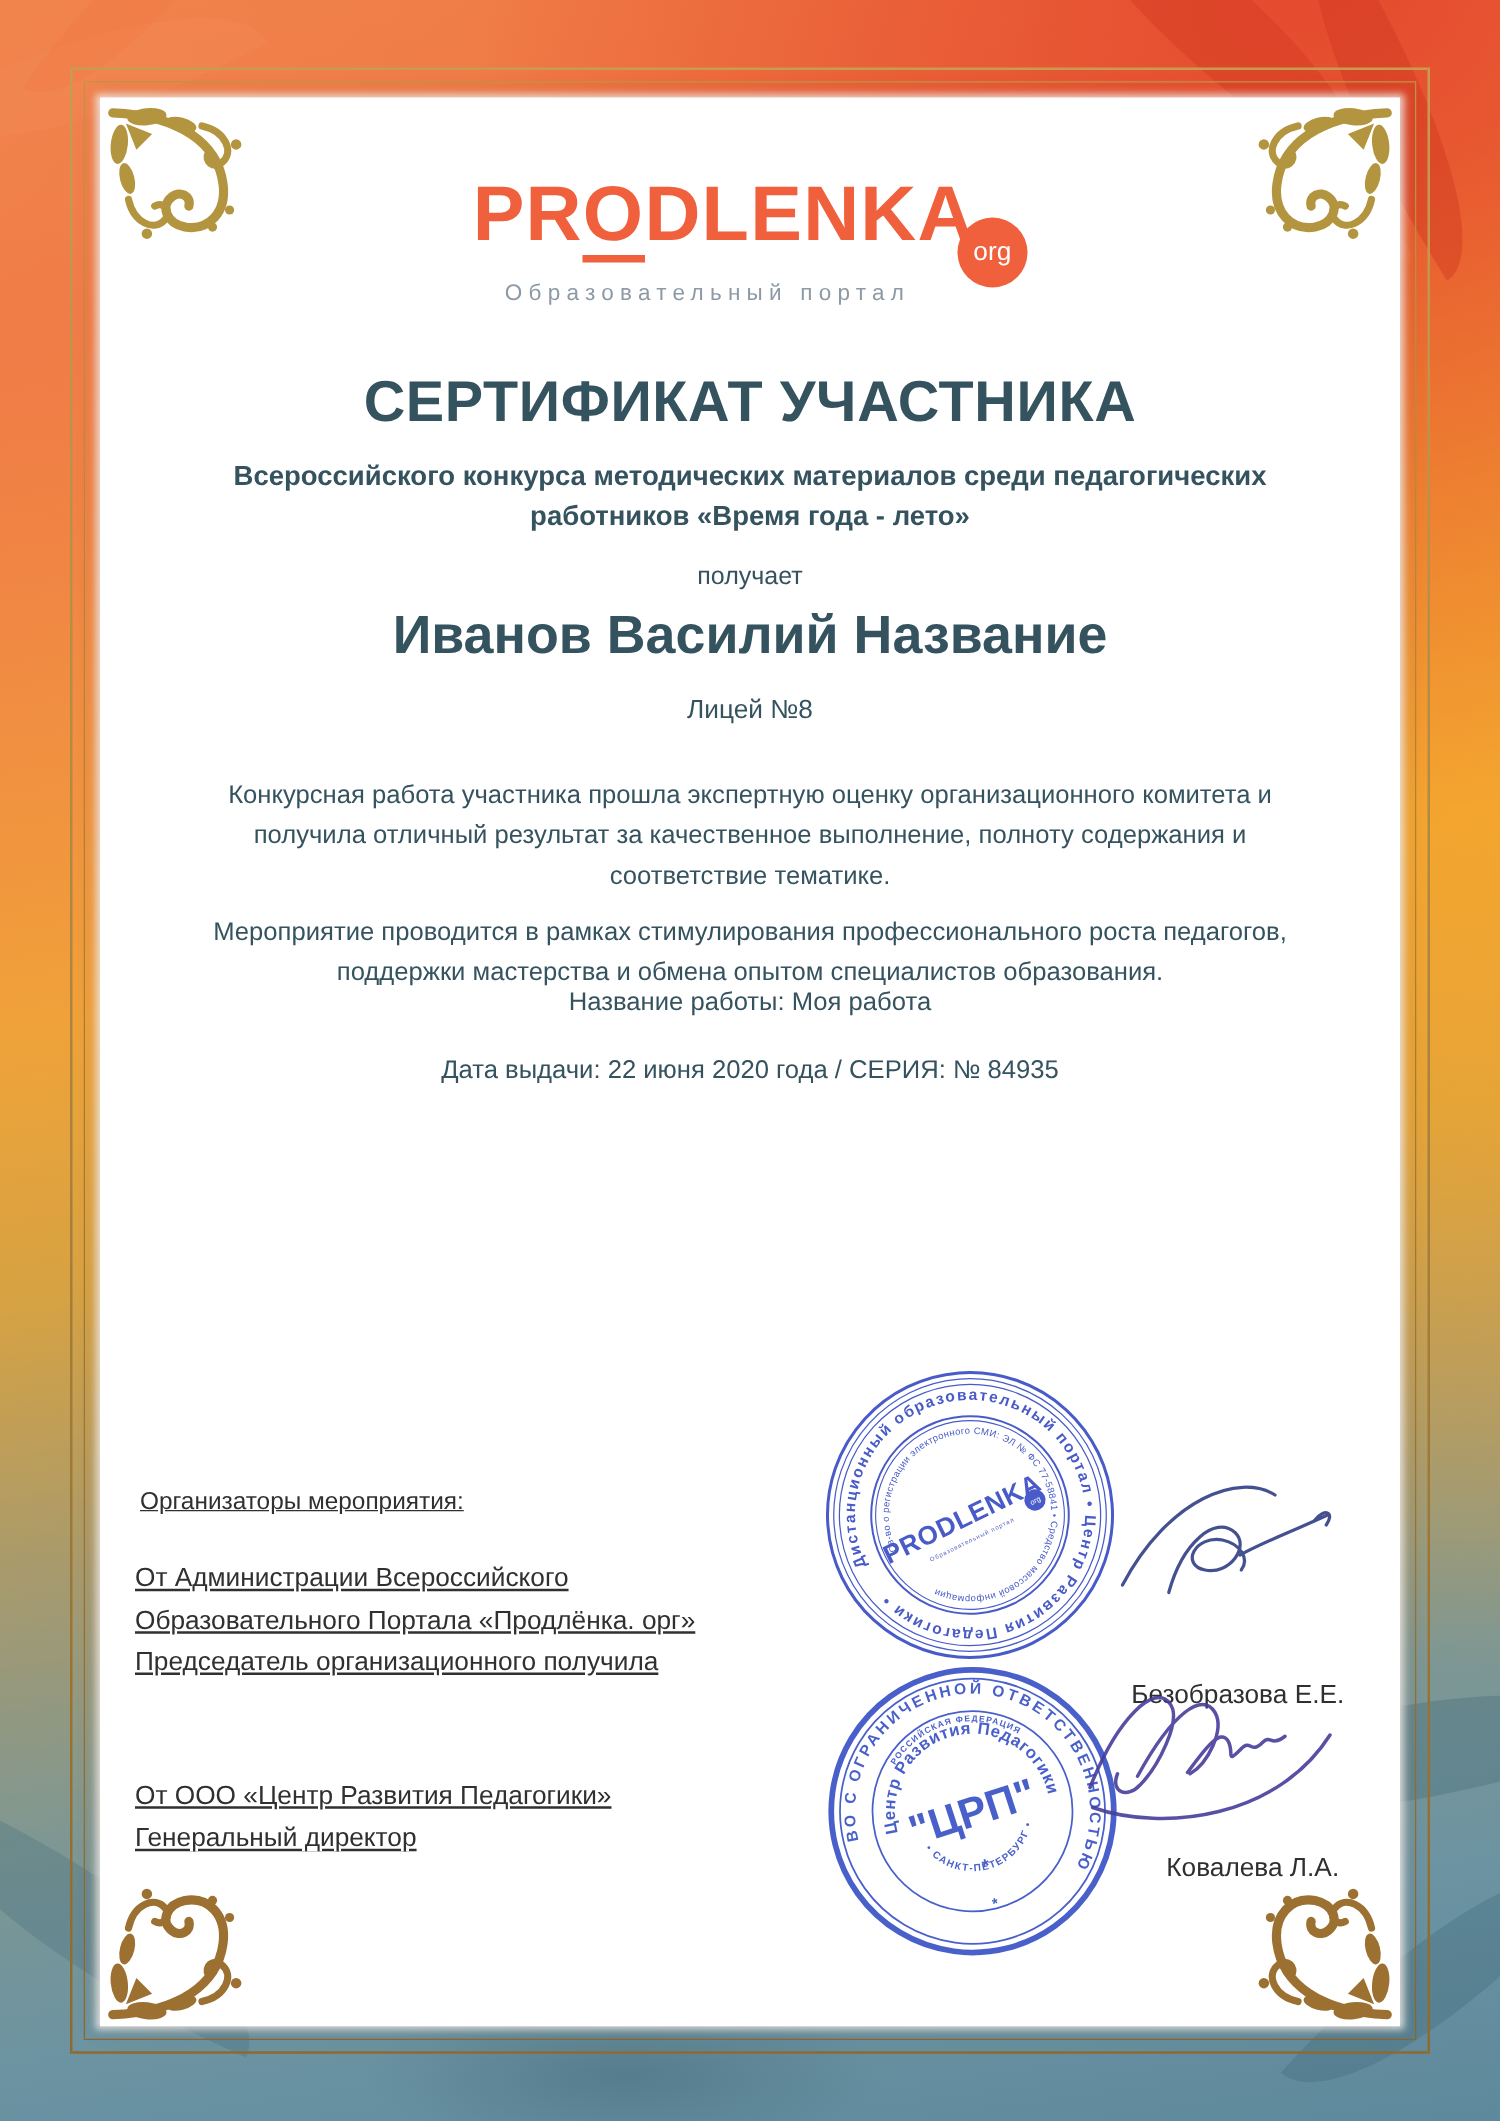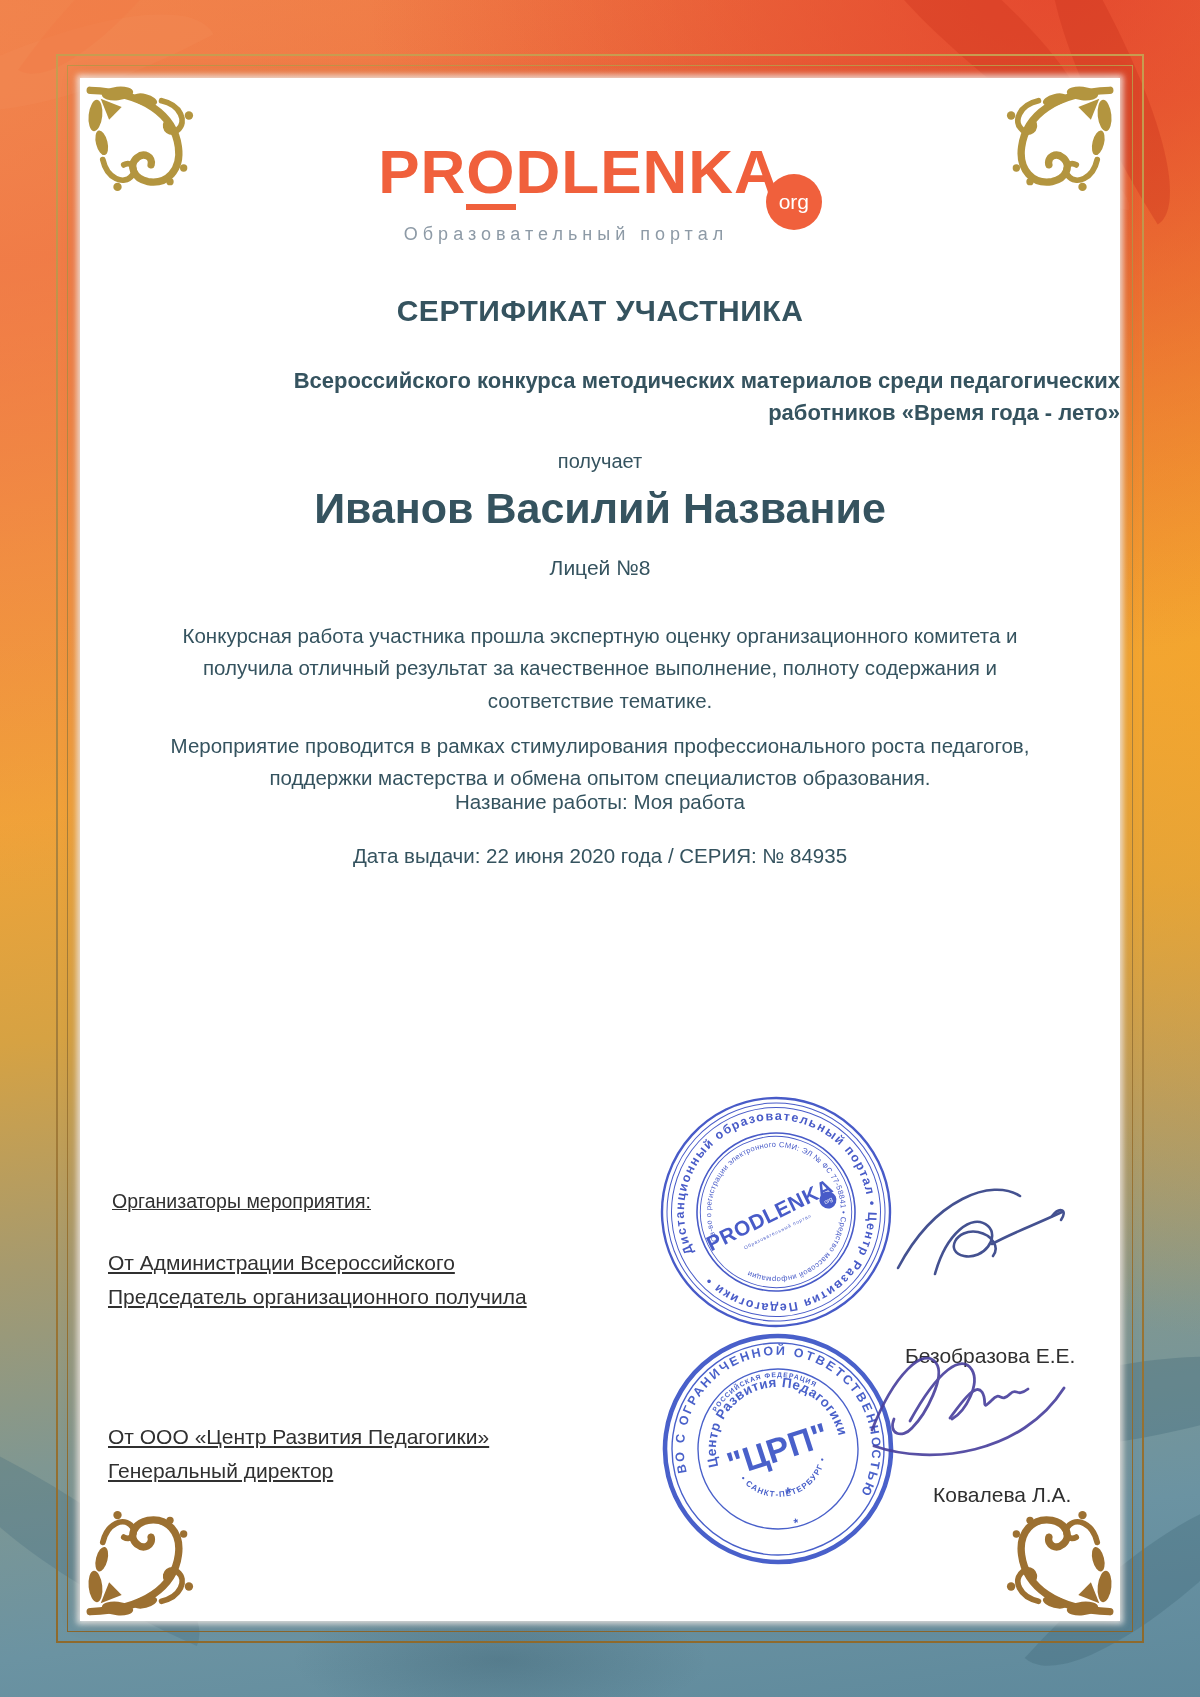--- a/index.html
+++ b/index.html
@@ -27,22 +27,22 @@
   .orn.br{left:988px;top:1492px;color:#9c7031;transform:scale(-1,-1);}
   .content{position:absolute;left:80px;top:78px;width:1040px;text-align:center;color:#35535f;}
   .abs{position:absolute;left:0;width:100%;}
   .logo-row{top:58px;font-weight:700;font-size:62px;letter-spacing:1px;color:#f0603c;white-space:nowrap;}
   .lg{display:inline-block;line-height:1;}
   .lg-o{border-bottom:6px solid #f0603c;padding-bottom:1px;}
   .org-badge{display:inline-flex;align-items:center;justify-content:center;vertical-align:bottom;
     width:56px;height:56px;border-radius:50%;background:#f0603c;color:#fff;font-size:21px;font-weight:400;
     margin-left:-14px;transform:translateY(20px);letter-spacing:0;}
   .tagline{top:146px;color:#8d9aa6;font-size:18px;letter-spacing:5px;transform:translateX(-34px);}
-  .cert-title{top:216px;font-size:30px;font-weight:700;letter-spacing:.5px;}
-  .contest{font-size:22px;font-weight:700;text-align:right;}
+  .cert-title{top:216px;font-size:46px;font-weight:700;letter-spacing:.5px;}
+  .contest{font-size:22px;font-weight:700;}
   .c1{top:290px;} .c2{top:322px;}
   .receives{top:372px;font-size:20px;}
   .name{top:406px;font-size:43px;font-weight:700;}
   .inst{top:478px;font-size:21px;}
   .para{font-size:20.5px;line-height:1.58;}
   .para > div{max-width:910px;margin:18px auto;}
   .p1{top:524px;} .p2{top:634px;}
   .work{top:712px;font-size:20.5px;}
   .issue{top:766px;font-size:20.5px;}
   .org-col{position:absolute;color:#303030;text-align:left;text-decoration:underline;}
@@ -141,20 +141,21 @@
     <div class="abs para p2">
         <div>Мероприятие проводится в рамках стимулирования профессионального роста педагогов, поддержки мастерства и обмена опытом специалистов образования.</div>
       </div>
     <div class="abs work">Название работы: Моя работа</div>
     <div class="abs issue">Дата выдачи: 22 июня 2020 года / СЕРИЯ: № 84935</div>
   </div>
 
   <div class="org-col org-head">Организаторы мероприятия:</div>
   <div class="org-col org-b1">
     <div>От Администрации Всероссийского</div>
+    <div>Образовательного Портала «Продлёнка. орг»</div>
     <div>Председатель организационного получила</div>
   </div>
   <div class="org-col org-b2">
     <div>От ООО «Центр Развития Педагогики»</div>
     <div>Генеральный директор</div>
   </div>
 
   <div class="stamp stamp1">
     <svg viewBox="0 0 240 240">
       <defs>

